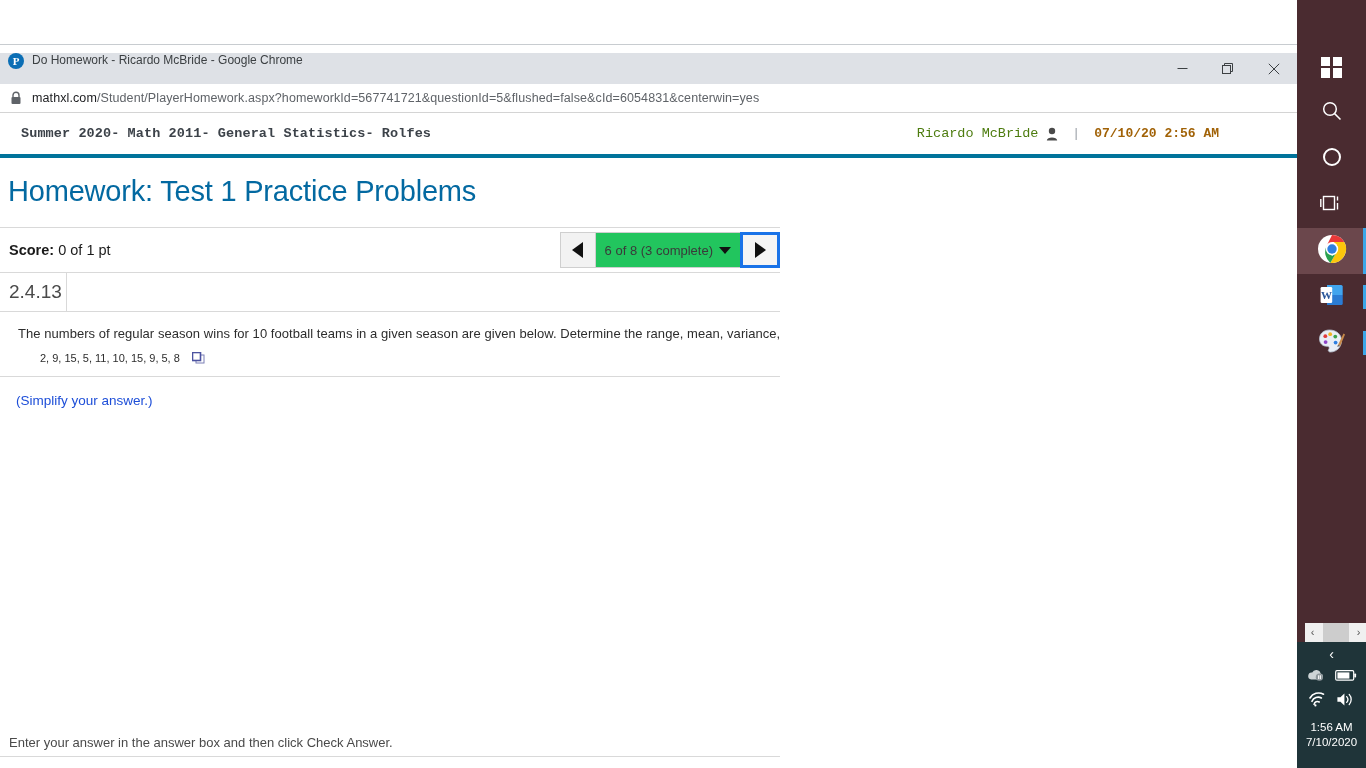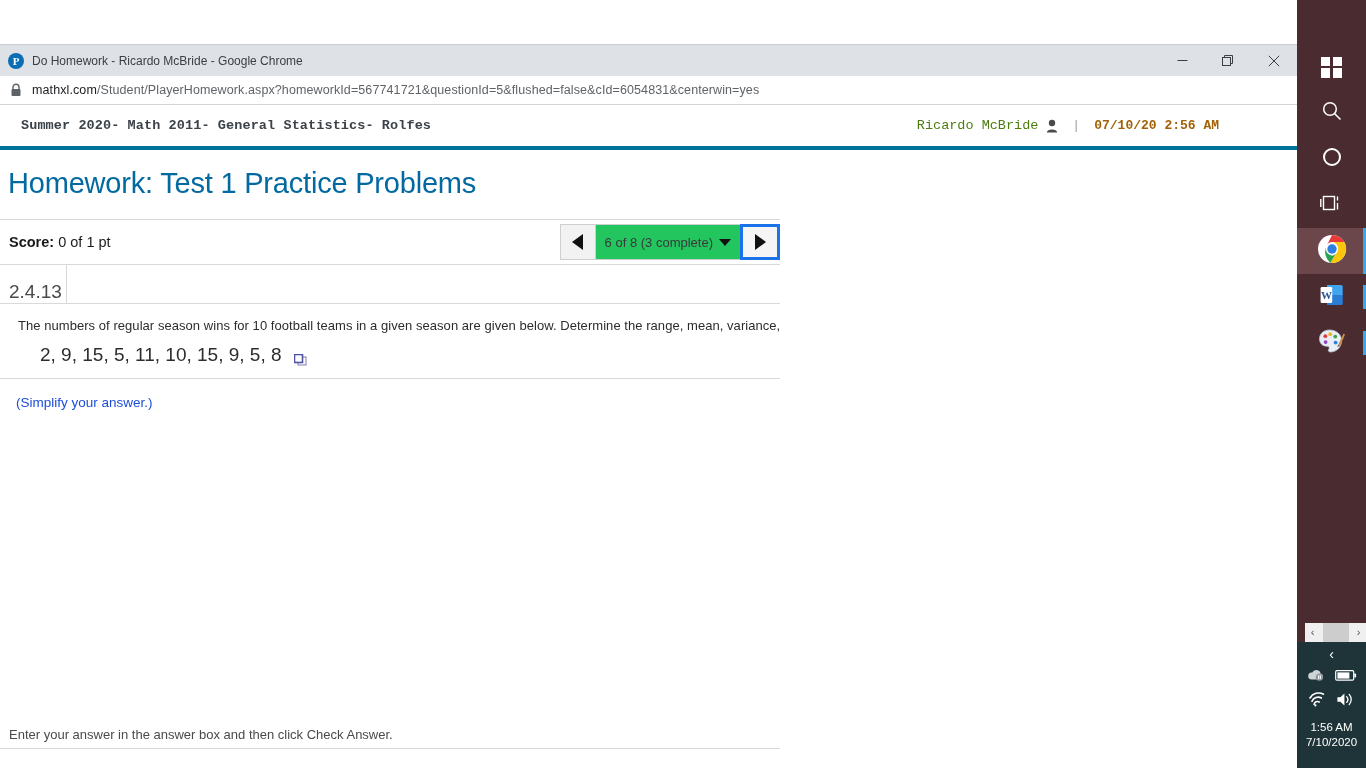--- a/index.html
+++ b/index.html
@@ -22,21 +22,21 @@
   .browser-window {
     position:absolute; left:0; top:44px; width:1297px; height:724px;
     background:#ffffff;
     border-top:1px solid #c8ccd0;
   }
 
   
   .titlebar {
     position:relative; height:31px; width:100%;
     background:#dee1e6;
-    display:flex; align-items:center;
+    display:flex; margin-top:8px;
   }
   .tab-favicon {
     margin-left:8px; width:16px; height:16px; border-radius:50%;
     background:#0b6eb5; position:relative; flex:0 0 auto;
   }
   .tab-favicon::after{
     content:"P"; position:absolute; left:0; top:0; width:16px; height:16px;
     color:#ffffff; font-size:11px; font-weight:bold; line-height:16px; text-align:center;
     font-family:"Liberation Serif", serif;
   }
@@ -119,32 +119,32 @@
     font-size:13px; color:#3a3a3a; white-space:nowrap;
   }
   .nav-next {
     border:3px solid #1a73e8; background:#f5f5f5; width:40px; margin-left:-1px;
   }
   .tri-left  { width:0;height:0;border-top:8px solid transparent;border-bottom:8px solid transparent;border-right:11px solid #111; }
   .tri-right { width:0;height:0;border-top:8px solid transparent;border-bottom:8px solid transparent;border-left:11px solid #111; }
   .tri-down  { width:0;height:0;border-left:6px solid transparent;border-right:6px solid transparent;border-top:7px solid #111; }
 
   
-  .qnum-row { position:relative; width:780px; height:38px; display:flex; align-items:flex-end; }
+  .qnum-row { position:relative; width:780px; height:38px; display:flex; align-items:center; }
   .qnum { margin-left:9px; font-size:19px; color:#4a4a4a; width:57px; }
   .qnum-divider { width:1px; align-self:stretch; background:#d9d9d9; }
 
   
   .q-body { position:relative; width:780px; overflow:hidden; }
   .q-text {
     margin:14px 0 0 18px; font-size:13px; color:#2d2d2d; white-space:nowrap;
     letter-spacing:0.05px;
   }
   .q-data {
-    margin:11px 0 0 40px; font-size:19px; color:#2d2d2d;
+    margin:11px 0 0 40px; font-size:11px; color:#2d2d2d;
     display:flex; align-items:center; gap:12px;
   }
   .popout-icon { width:13px; height:12px; display:inline-block; }
 
   .answer-block { margin-top:16px; }
   .answer-line {
     margin-left:16px; display:flex; align-items:center; gap:0px;
     font-size:14px; color:#1d1d1d;
   }
   .answer-input {

